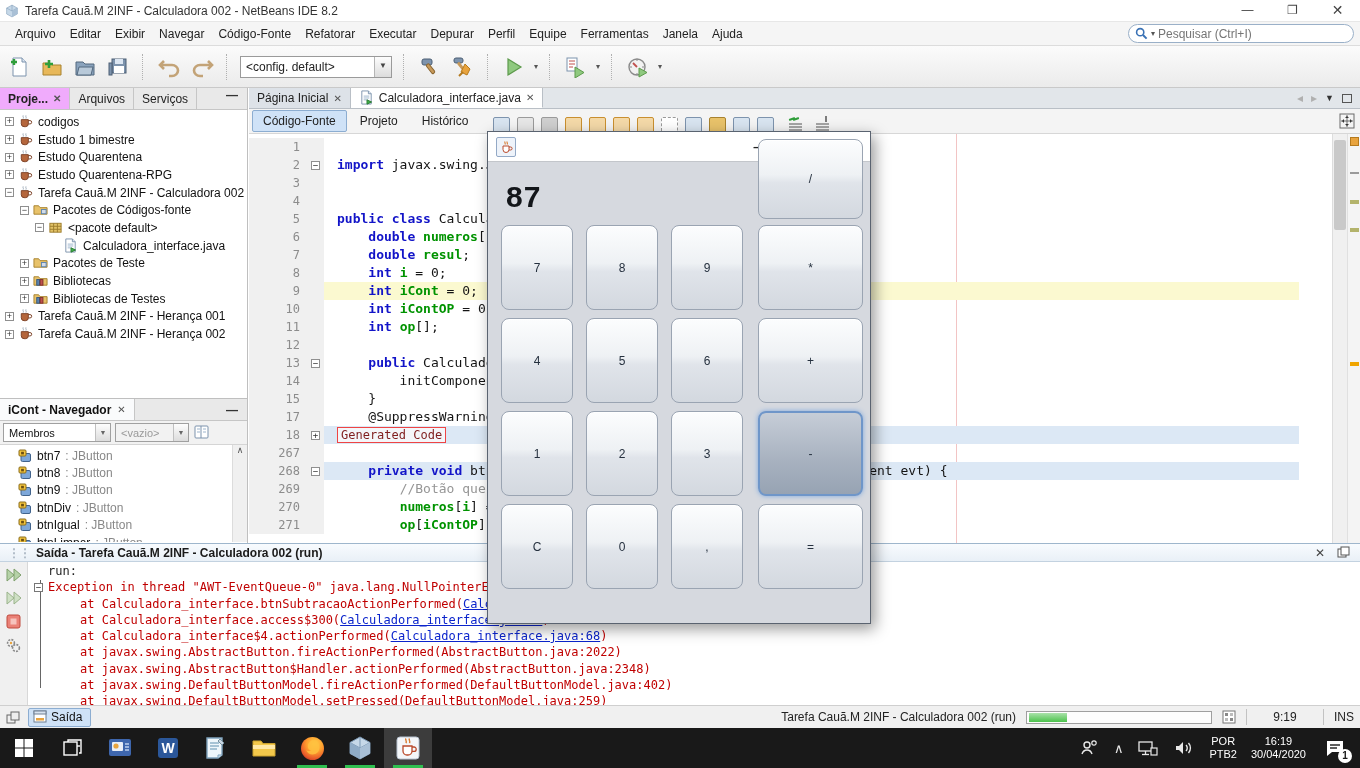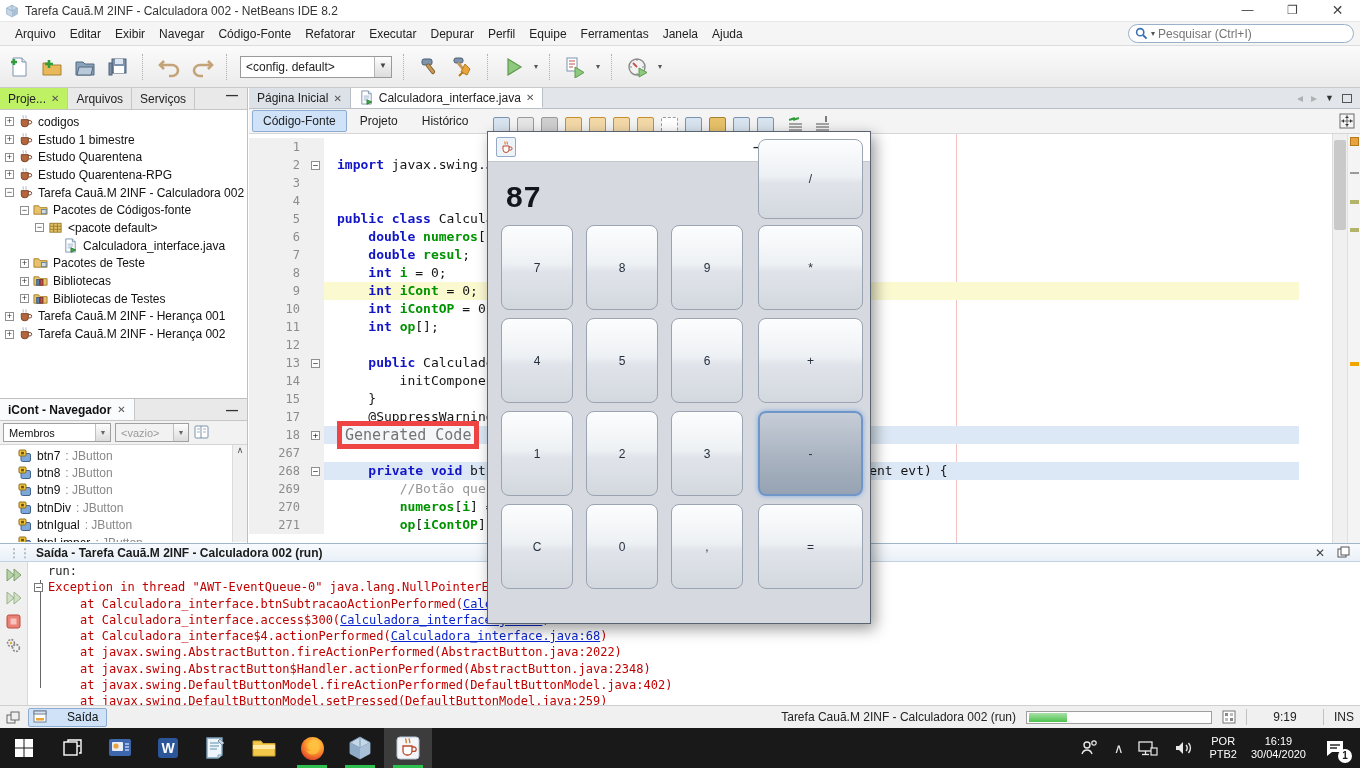--- a/index.html
+++ b/index.html
@@ -24,21 +24,21 @@
   #toolbar{position:absolute;left:0;top:46px;width:1360px;height:42px;background:linear-gradient(#fbfbfb,#ebebeb);border-bottom:1px solid #c9c9c9;display:flex;align-items:center;padding-left:6px;gap:7px}
   .tgrip{width:3px;height:26px;border-left:1px dotted #b0b0b0;margin:0 4px}
   .tbtn{width:26px;height:26px;display:flex;align-items:center;justify-content:center;border-radius:3px}
   #configsel{width:152px;height:22px;background:#fff;border:1px solid #9a9a9a;display:flex;align-items:center;padding-left:5px;font-size:12px;color:#222}
   #configsel .dd{margin-left:auto;width:17px;height:20px;background:linear-gradient(#fdfdfd,#dcdcdc);border-left:1px solid #b5b5b5;text-align:center;line-height:18px;font-size:8px;color:#444}
 
   
   #projects{position:absolute;left:0;top:88px;width:248px;height:310px;border-right:1px solid #bfbfbf;background:#fff}
   .ptabs{height:22px;background:#e9e9e9;border-bottom:1px solid #c6c6c6;display:flex;align-items:stretch}
   .ptab{padding:3px 8px;border-right:1px solid #c6c6c6;color:#222;display:flex;align-items:center;gap:5px}
-  .ptab.active{background:#bef264;font-weight:normal}
+  .ptab.active{background:#f0abfc;font-weight:bold}
   .ptab .x{color:#555;font-size:10px}
   .pmin{margin-left:auto;padding:0 9px;color:#333;font-weight:bold}
   #ptree{padding-top:3px;overflow:hidden;height:286px}
   .trow{height:17.7px;display:flex;align-items:center;white-space:nowrap}
   .handle{width:9px;height:9px;border:1px solid #8f8f8f;background:#fff;font-size:9px;line-height:7px;text-align:center;color:#333;margin-right:4px;flex:0 0 9px}
   .hspacer{width:13px;flex:0 0 13px}
   .ticon{width:16px;height:16px;margin-right:4px;flex:0 0 16px}
   .tlabel{color:#111}
 
   #navigator{position:absolute;left:0;top:398px;width:248px;height:145px;border-right:1px solid #bfbfbf;border-top:1px solid #bfbfbf;background:#fff}
@@ -72,21 +72,21 @@
   .cl .ln{width:58px;text-align:right;padding-right:7px;color:#8c8c8c;background:#f0f0f0;flex:0 0 58px;font-size:12px}
   .cl .fold{width:17px;flex:0 0 17px;background:#f0f0f0;display:flex;align-items:center;justify-content:center}
   .fb{width:9px;height:9px;border:1px solid #8f8f8f;background:#fff;font-size:9px;line-height:7px;text-align:center;color:#333}
   .cl .ct{padding-left:13px;flex:1}
   .cl.hl-y .ct{background:#fbf9d0}
   .cl.hl-b .ct{background:#dce8f5}
   .tk-k{color:#1214c8;font-weight:bold}
   .tk-f{color:#009300;font-weight:bold}
   .tk-c{color:#969696}
   .tk-p{color:#141414}
-  .gen{color:#737373;border:5px solid #ef4444;background:#f4f6f9;padding:0 3px;font-size:15px}
+  .gen{color:#7f1d1d;border:1px solid #ef4444;background:#f4f6f9;padding:0 3px;font-size:12px}
   #marginline{position:absolute;left:707px;top:0;width:1px;height:409px;background:#f2c4c4}
   #edscroll{position:absolute;right:13px;top:0;width:15px;height:409px;background:#f0f0f0;border-left:1px solid #ddd}
   #edscroll .thumb{position:absolute;left:1px;top:6px;width:12px;height:90px;background:#c9c9c9;border-radius:2px}
   #edstripe{position:absolute;right:0;top:0;width:13px;height:409px;background:#f4f4f4;border-left:1px solid #e0e0e0}
   .mark{position:absolute;left:2px;width:9px;height:4px}
 
   
   #output{position:absolute;left:0;top:543px;width:1360px;height:162px;background:#fff;border-top:1px solid #9eb6cc}
   #outhead{height:18px;background:linear-gradient(#f8fbfe,#e9f0f7);border-bottom:1px solid #c3d2e0;display:flex;align-items:center;padding-left:8px;font-weight:bold;color:#1a1a1a}
   #outhead .grip{color:#aab6c2;margin-right:6px;letter-spacing:-1px}
@@ -97,21 +97,21 @@
   .out-line .ofold{width:9px;height:9px;border:1px solid #777;font-size:9px;line-height:7px;text-align:center;color:#333;background:#fff;margin:0 5px 0 6px;flex:0 0 9px}
   .out-line .osp{width:20px;flex:0 0 20px}
   .o-plain{color:#222}
   .o-err{color:#c00000}
   .o-link{color:#0b24cc;text-decoration:underline}
   .ind1{padding-left:52px}
   #obracket{position:absolute;left:40px;top:36px;width:1px;height:108px;background:#666}
 
   
   #bottomstrip{position:absolute;left:0;top:705px;width:1360px;height:23px;background:#f0f0f0;border-top:1px solid #cfcfcf;display:flex;align-items:center;padding:0 6px;gap:8px}
-  #saidatab{display:flex;align-items:center;gap:20px;background:#cfe2f7;border:1px solid #8cadd1;border-radius:2px;padding:1px 8px 2px 4px;color:#111}
+  #saidatab{display:flex;align-items:center;gap:4px;background:#cfe2f7;border:1px solid #8cadd1;border-radius:2px;padding:1px 8px 2px 4px;color:#111}
   #statusright{margin-left:auto;display:flex;align-items:center;gap:10px;color:#222}
   #progress{width:186px;height:13px;border:1px solid #9f9f9f;background:#fdfdfd;position:relative}
   #progress .fill{position:absolute;left:2px;top:1px;bottom:1px;width:38px;background:linear-gradient(#a9e2a9,#4cc24c)}
   .vsep{width:1px;height:16px;background:#c2c2c2}
 
   
   #taskbar{position:absolute;left:0;top:728px;width:1360px;height:40px;background:#191919;display:flex;align-items:stretch}
   .tb-slot{width:48px;display:flex;align-items:center;justify-content:center;position:relative}
   .tb-slot.active{background:#3c3c3c}
   .tb-slot .runline{position:absolute;left:9px;right:9px;bottom:0;height:3px;background:#2fbf4f}

